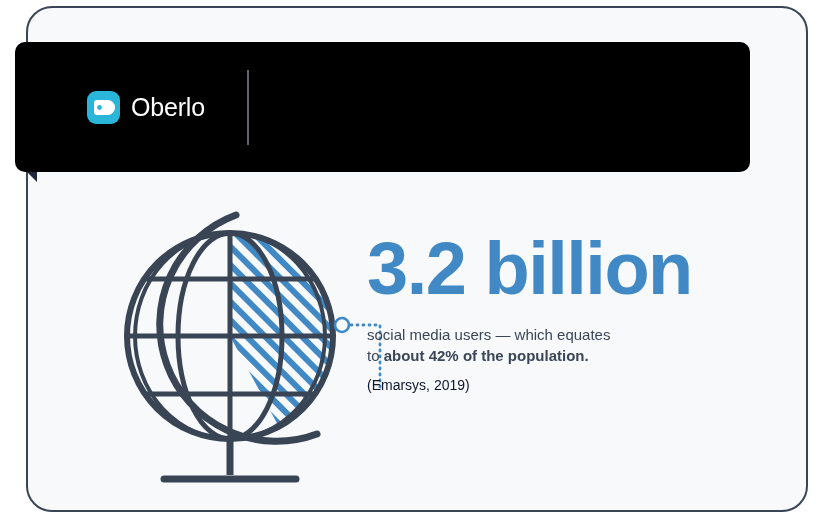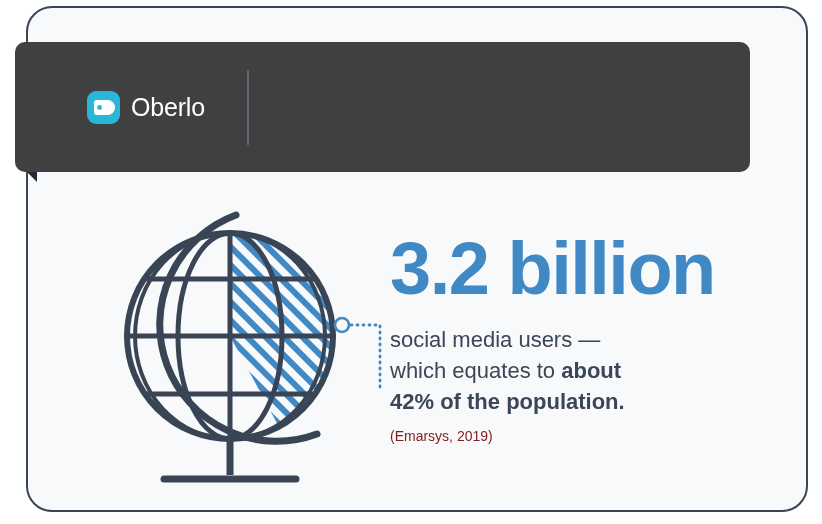--- a/index.html
+++ b/index.html
@@ -43,21 +43,21 @@
     border-top: 22px solid #20293a;
     border-left: 22px solid transparent;
     z-index: 2;
   }
   .ribbon {
     position: absolute;
     left: 15px;
     top: 42px;
     width: 735px;
     height: 130px;
-    background: #404040;
+    background: #000000;
     border-radius: 10px;
     z-index: 3;
     display: flex;
     align-items: center;
   }
 
   .brand {
     display: flex;
     align-items: center;
     width: 232px;
@@ -115,49 +115,49 @@
     position: absolute;
     left: 330px;
     top: 300px;
     width: 70px;
     height: 105px;
   }
 
   
   .stat {
     position: absolute;
-    left: 390px;
+    left: 367px;
     top: 232px;
     width: 356px;
   }
   .stat-figure {
     font-size: 74px;
     font-weight: 700;
     color: #4189c4;
     letter-spacing: -1.5px;
     line-height: 1;
     white-space: nowrap;
   }
   .stat-figure .unit {
     font-weight: 700;
   }
   .stat-desc {
     margin-top: 18px;
-    font-size: 22px;
+    font-size: 15px;
     line-height: 1.42;
     color: #3b4656;
     max-width: 250px;
   }
   .stat-desc b {
     font-weight: 700;
   }
   .stat-source {
     margin-top: 10px;
     font-size: 14px;
-    color: #7f1d1d;
+    color: #0f172a;
   }
 </style>
 </head>
 <body>
 
 <div id="stage">
 
   <div class="card"></div>
 
   <div class="ribbon-fold"></div>

